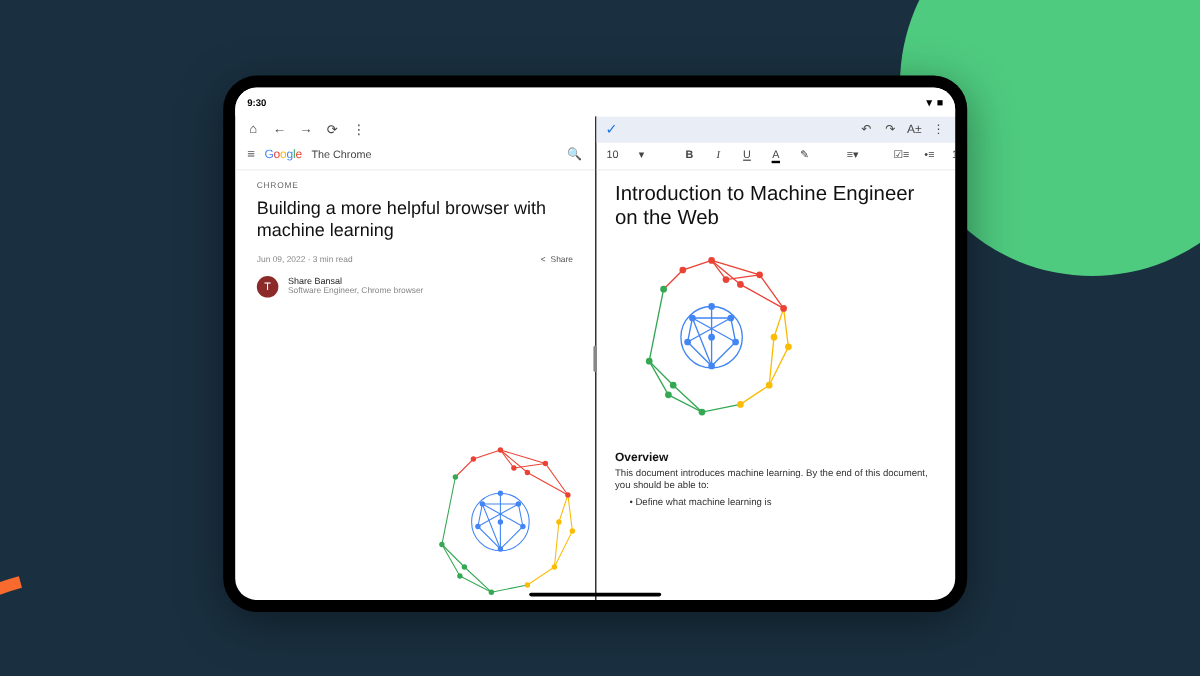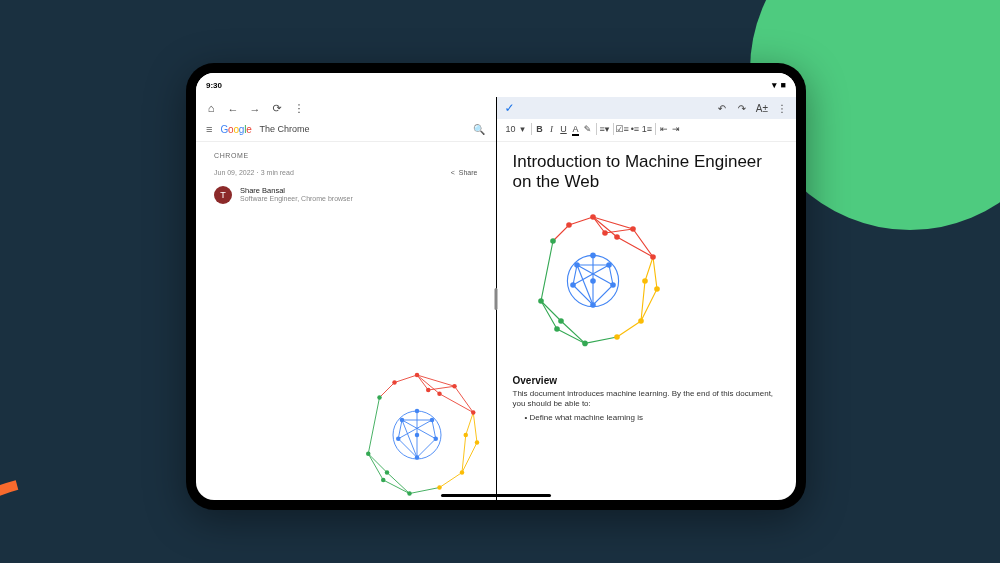--- a/index.html
+++ b/index.html
@@ -124,21 +124,21 @@
   }
   
   .doc-topbar {
     background: #e9eef6;
     padding: 4px 8px;
     display:flex; align-items:center; justify-content:space-between;
   }
   .doc-topbar-right { display:flex; gap:8px; align-items:center; font-size:10px; color:#444; }
   .check { color:#1a73e8; font-size:12px; }
   .doc-toolbar {
-    display:flex; align-items:center; gap:0;
+    display:flex; align-items:center; gap:12px;
     padding: 4px 8px 6px;
     font-size: 9px; color:#444;
     flex-wrap: nowrap;
     border-bottom: 1px solid #eee;
   }
   .tool { cursor:pointer; min-width:12px; text-align:center; }
   .tool.bold{font-weight:700}
   .tool.italic{font-style:italic;font-family:serif}
   .tool.underline{text-decoration:underline}
   .tool-sep { width:1px; height:12px; background:#ccc; margin:0 2px; }
@@ -187,20 +187,21 @@
 
         <div class="site-header">
           <span class="hamburger">≡</span>
           <span class="google-logo"><span class="g1">G</span><span class="g2">o</span><span class="g3">o</span><span class="g4">g</span><span class="g5">l</span><span class="g6">e</span></span>
           <span class="site-title">The Chrome</span>
           <span class="search-icon">🔍</span>
         </div>
 
         <div class="article">
           <div class="eyebrow">CHROME</div>
+          <div class="headline">Building a more helpful browser with machine learning</div>
           <div class="meta-row">
             <div class="meta">
               <span>Jun 09, 2022</span> · <span>3 min read</span>
             </div>
             <div class="share">
               <span>&lt;</span>
               <span>Share</span>
             </div>
           </div>
           <div class="author">

